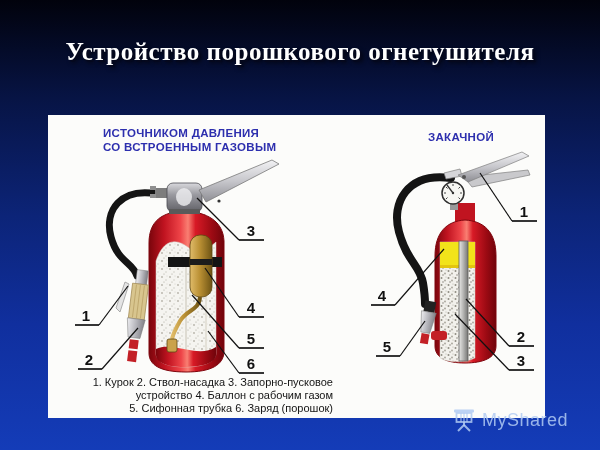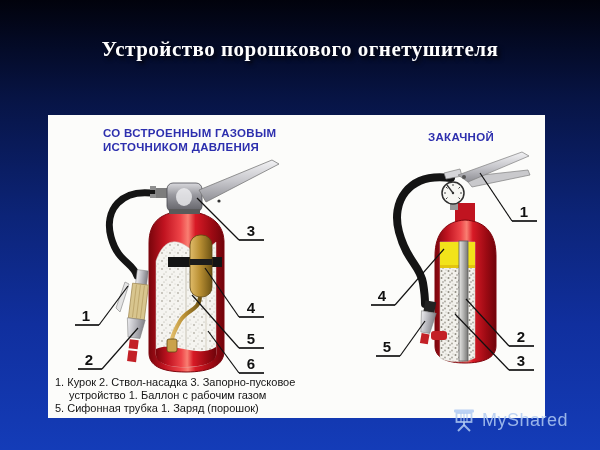--- a/index.html
+++ b/index.html
@@ -7,40 +7,40 @@
     position:relative;
     width:600px;height:450px;
     overflow:hidden;
     background:linear-gradient(180deg,#01020c 0%,#071445 22%,#0c2478 48%,#102f9e 72%,#143cb8 100%);
     font-family:"Liberation Sans",sans-serif;
   }
   .slide-title{
     position:absolute;left:28px;top:38px;width:544px;
     text-align:center;
     font-family:"Liberation Serif",serif;
-    font-weight:bold;font-size:21px;line-height:1.1;
+    font-weight:bold;font-size:25px;line-height:1.1;
     color:#ffffff;
     text-shadow:2px 2px 0 rgba(5,8,30,0.95), 3px 3px 4px rgba(0,0,0,0.7);
     letter-spacing:0.5px;
   }
   .panel{
     position:absolute;left:48px;top:115px;width:497px;height:303px;
     background:#fcfcfa;
   }
   .col-header{
     position:absolute;
     color:#2d2fae;font-weight:bold;font-size:11.5px;line-height:14px;
     letter-spacing:0.3px;white-space:nowrap;
   }
   .col-header.left{left:55px;top:11px;}
   .col-header.right{left:380px;top:15px;}
   .diagram-svg{position:absolute;left:0;top:0;width:497px;height:303px;}
   .caption{
     position:absolute;
-    color:#141414;font-size:11px;line-height:13px;white-space:nowrap;
+    color:#141414;font-size:11px;line-height:13px;white-space:nowrap;text-align:right;
   }
   .caption.left{left:7px;top:261px;width:278px;overflow:hidden;}
   .caption.right{left:288px;top:261px;width:209px;overflow:hidden;}
   .caption .indent{padding-left:14px;}
   .watermark{
     position:absolute;left:451px;top:407px;
     display:flex;align-items:center;gap:5px;
     color:rgba(176,202,242,0.85);
     font-size:18px;font-weight:400;letter-spacing:0.5px;
     z-index:5;
@@ -57,22 +57,22 @@
 </head>
 <body>
 
 <div class="slide">
 
   <div class="slide-title">Устройство порошкового огнетушителя</div>
 
   <div class="panel">
 
     <div class="col-header left">
+      <div>ИСТОЧНИКОМ ДАВЛЕНИЯ</div>
       <div>СО ВСТРОЕННЫМ ГАЗОВЫМ</div>
-      <div>ИСТОЧНИКОМ ДАВЛЕНИЯ</div>
     </div>
     <div class="col-header right">ЗАКАЧНОЙ</div>
 
     <svg class="diagram-svg" viewBox="0 0 497 303">
       <defs>
         <linearGradient id="redBody" x1="0" y1="0" x2="1" y2="0">
           <stop offset="0" stop-color="#7a050c"></stop>
             <stop offset="0.2" stop-color="#c01320"></stop>
           <stop offset="0.42" stop-color="#ee4448"></stop>
             <stop offset="0.52" stop-color="#f97f72"></stop>
@@ -249,22 +249,22 @@
         <g>
           <line class="leader" x1="461" y1="255" x2="407" y2="199"></line>
           <line class="lbl-underline" x1="461" y1="255" x2="486" y2="255"></line>
           <text class="lbl" x="473" y="251">3</text>
         </g>
       </g>
     </svg>
 
     <div class="caption left">
       <div>1. Курок  2. Ствол-насадка   3. Запорно-пусковое</div>
-      <div class="indent">устройство  1. Баллон с рабочим газом</div>
-      <div>5. Сифонная трубка  1.  Заряд (порошок)</div>
+      <div class="indent">устройство  4. Баллон с рабочим газом</div>
+      <div>5. Сифонная трубка  6.  Заряд (порошок)</div>
     </div>
 
     <div class="caption right">
     </div>
 
   </div>
 
   <div class="watermark">
     <svg width="26" height="26" viewBox="0 0 26 26">
       <g fill="none" stroke="rgba(176,202,242,0.85)" stroke-width="2">

